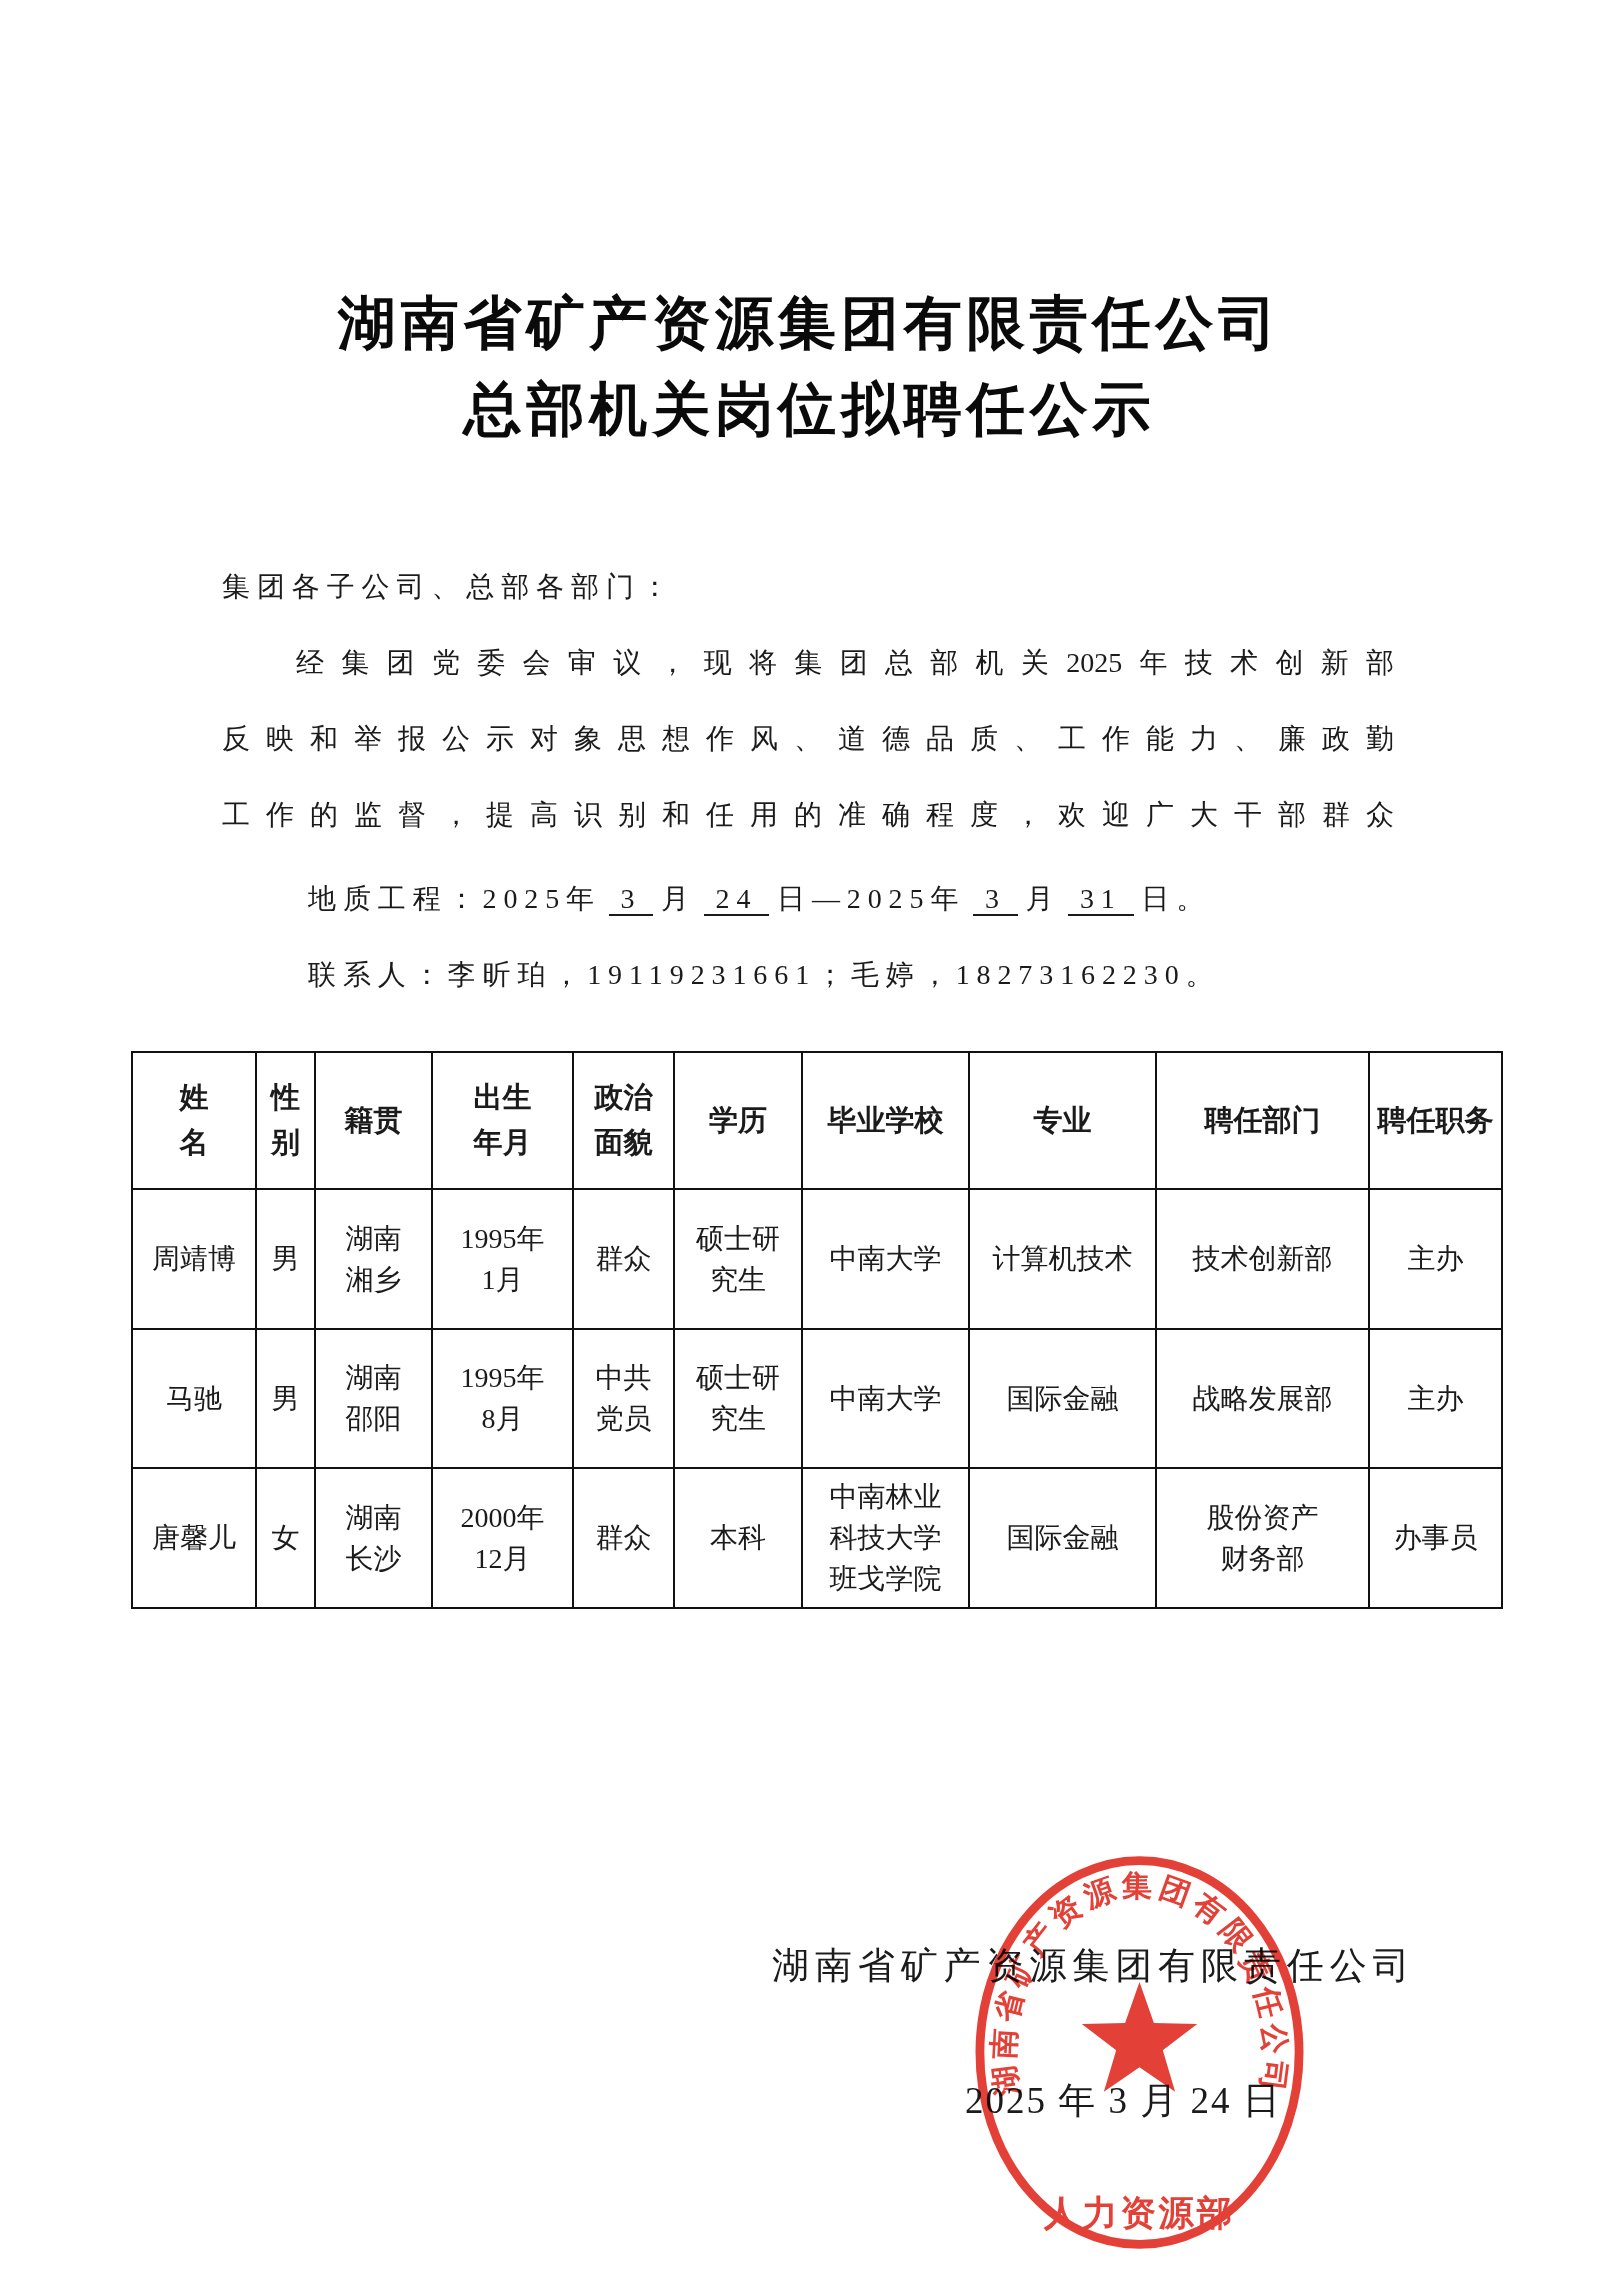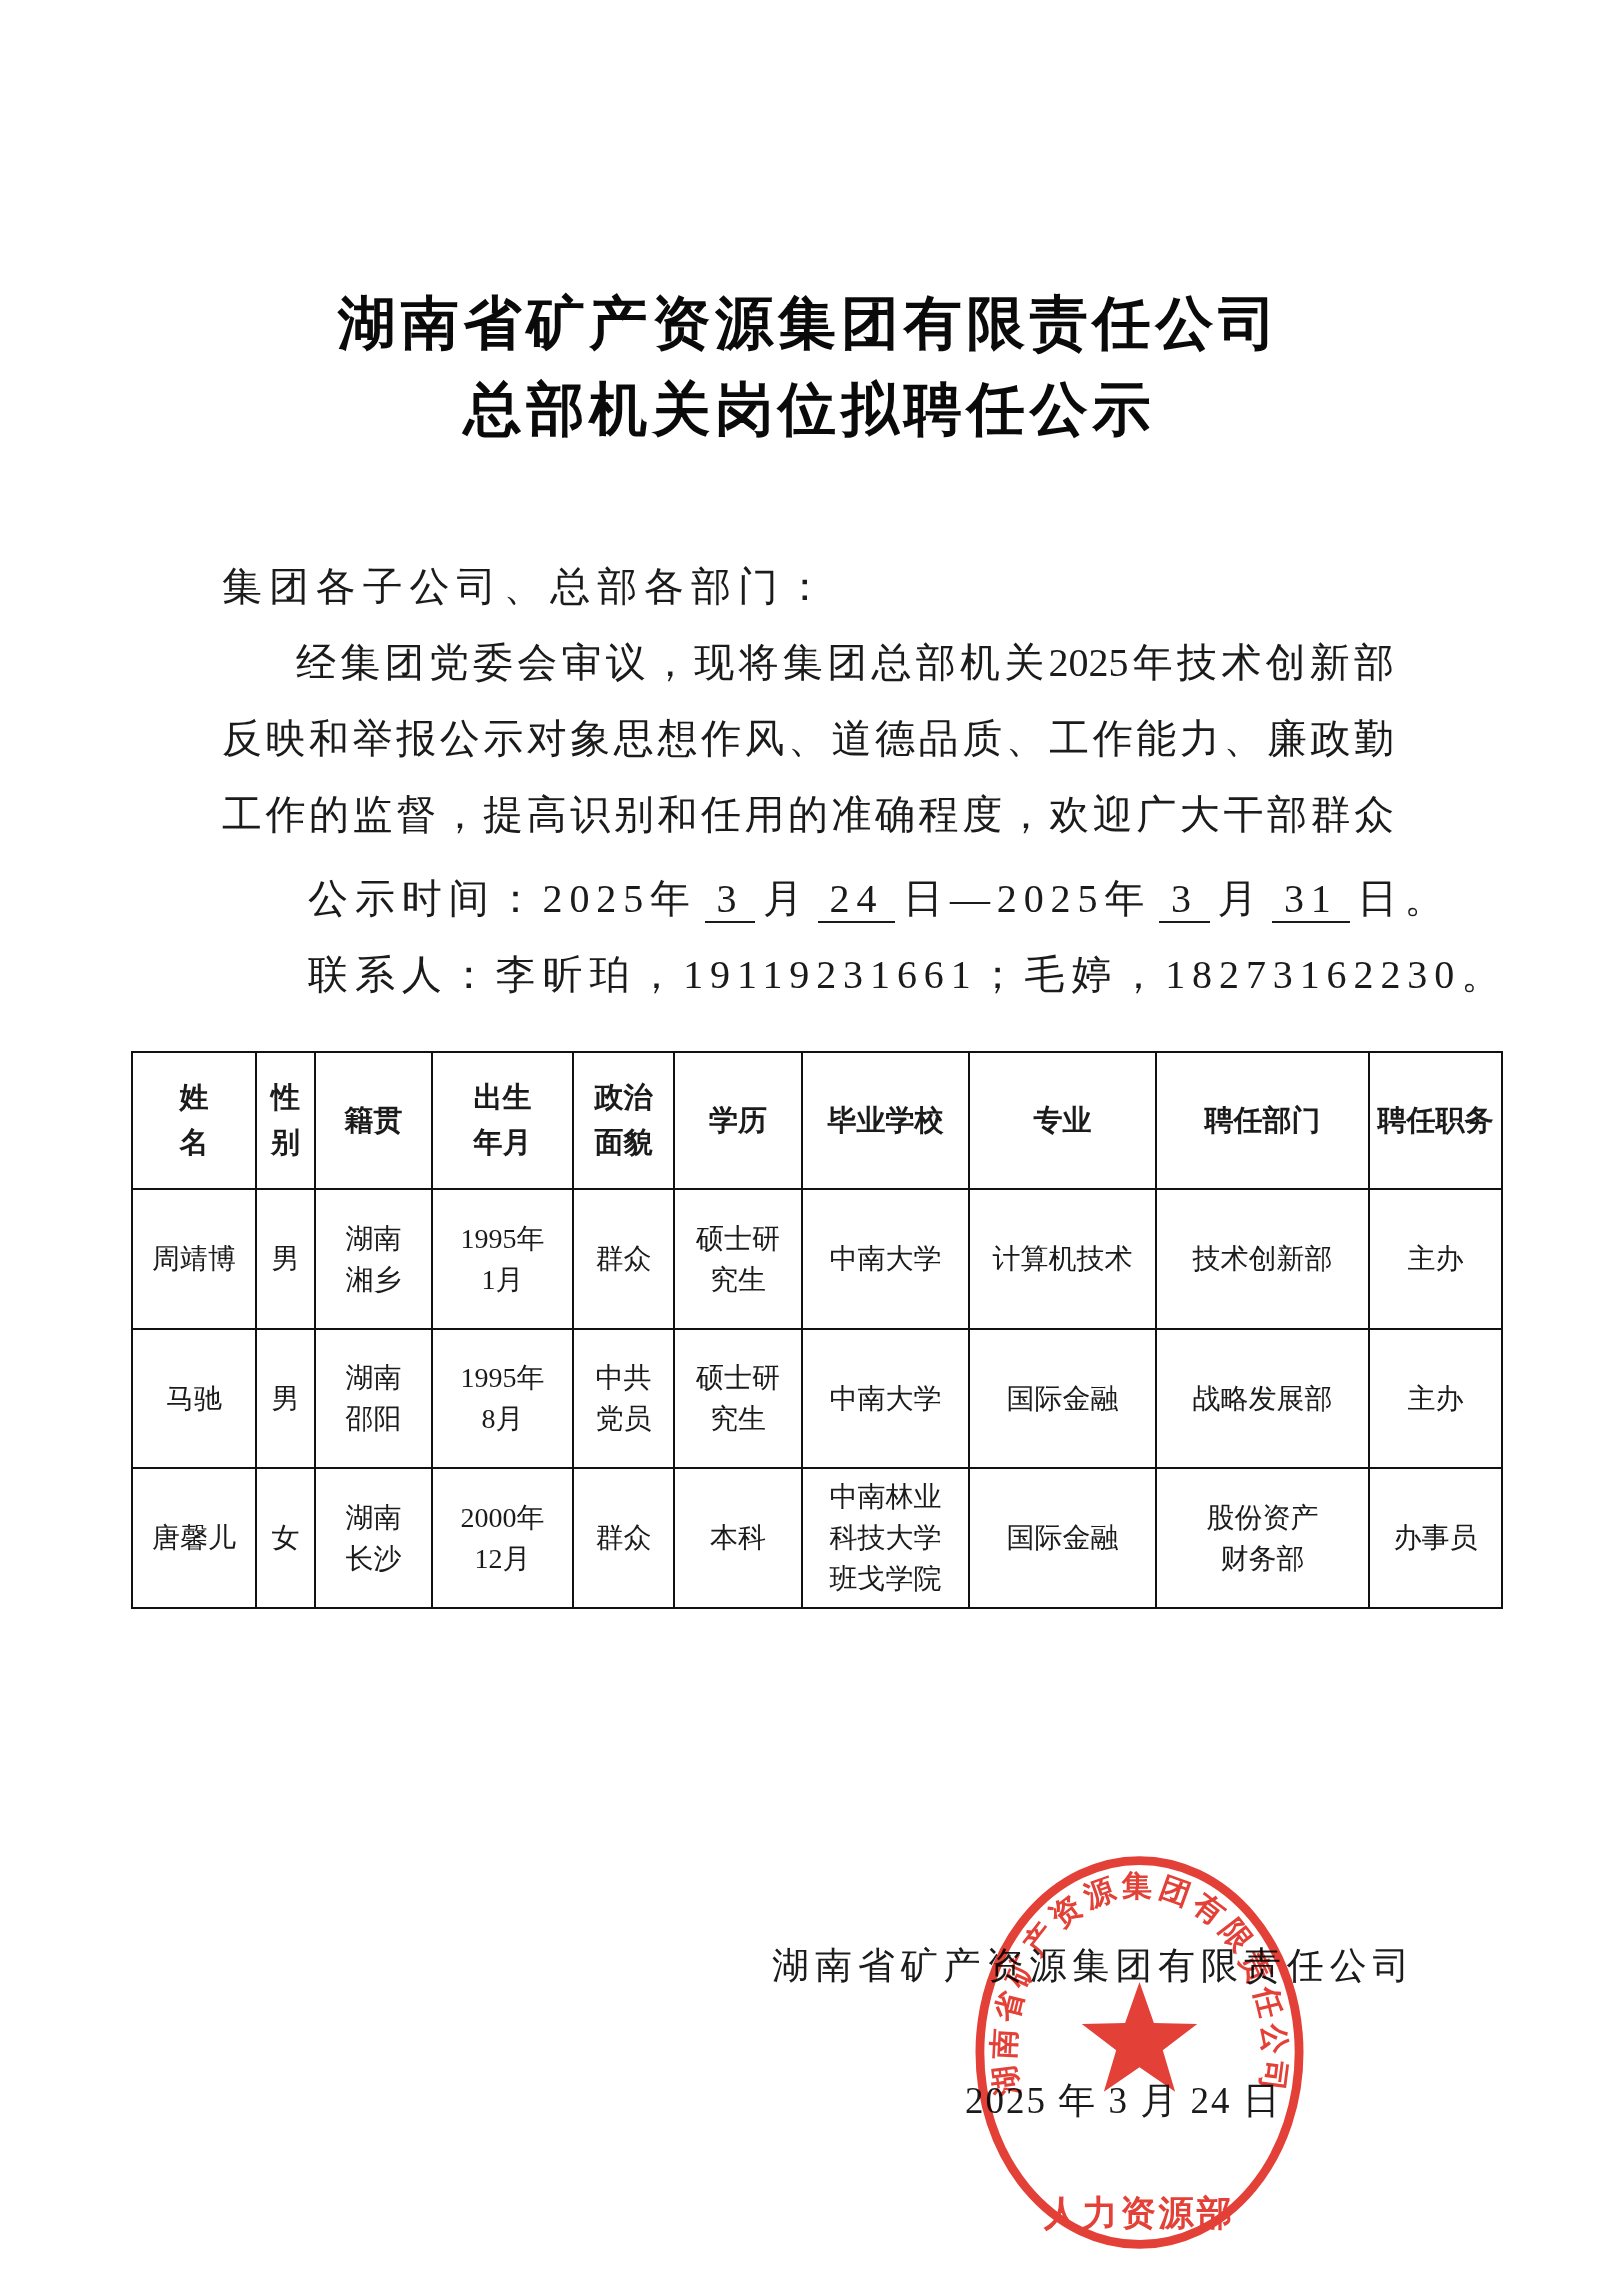--- a/index.html
+++ b/index.html
@@ -5,21 +5,21 @@
   html,body{margin:0;padding:0;background:#ffffff;}
   body{font-family:"Liberation Serif","DejaVu Serif",serif;color:#1b1b1b;}
   #page{position:relative;width:1619px;height:2291px;background:#ffffff;overflow:hidden;}
 
   
   .title-block{padding-top:281px;text-align:center;}
   .title-line{font-size:58px;font-weight:bold;color:#0a0a0a;line-height:86px;letter-spacing:4.9px;}
 
   
   .text-block{padding-left:222px;padding-right:225px;margin-top:96px;}
-  .bline{font-size:40px;line-height:76px;letter-spacing:6.9px;white-space:nowrap;}
+  .bline{font-size:28px;line-height:76px;letter-spacing:6.9px;white-space:nowrap;}
   .stretch{text-align:justify;text-align-last:justify;white-space:normal;letter-spacing:0;}
   .indent2{text-indent:74px;}
   .indentbig{text-indent:86px;}
   .u{border-bottom:2.9px solid #1b1b1b;padding:0 11.8px;margin:0 7.8px;}
 
   
   table.roster{border-collapse:collapse;margin-left:-91px;margin-top:38px;width:1370px;table-layout:fixed;}
   table.roster td,table.roster th{border:2.9px solid #111;text-align:center;vertical-align:middle;
       white-space:pre-line;padding:0 3.9px;}
   table.roster th{font-size:29px;font-weight:bold;line-height:45px;}
@@ -44,21 +44,21 @@
     <div class="title-line">湖南省矿产资源集团有限责任公司</div>
     <div class="title-line">总部机关岗位拟聘任公示</div>
   </div>
 
   <div class="text-block">
     <div class="bline">集团各子公司、总部各部门：</div>
     <div class="bline stretch indent2">经集团党委会审议，现将集团总部机关2025年技术创新部</div>
     <div class="bline stretch">反映和举报公示对象思想作风、道德品质、工作能力、廉政勤</div>
     <div class="bline stretch">工作的监督，提高识别和任用的准确程度，欢迎广大干部群众</div>
 
-    <div class="bline indentbig" style="margin-top:7.8px;"><span>公示时间：2025年</span><span class="u">3</span><span>月</span><span class="u">24</span><span>日—2025年</span><span class="u">3</span><span>月</span><span class="u">31</span><span>日。</span></div>
+    <div class="bline indentbig" style="margin-top:7.8px;"><span>地质工程：2025年</span><span class="u">3</span><span>月</span><span class="u">24</span><span>日—2025年</span><span class="u">3</span><span>月</span><span class="u">31</span><span>日。</span></div>
 
     <div class="bline indentbig">联系人：李昕珀，19119231661；毛婷，18273162230。</div>
 
     <table class="roster">
       <colgroup>
         <col class="c0">
           <col class="c1">
           <col class="c2">
           <col class="c3">
           <col class="c4">

